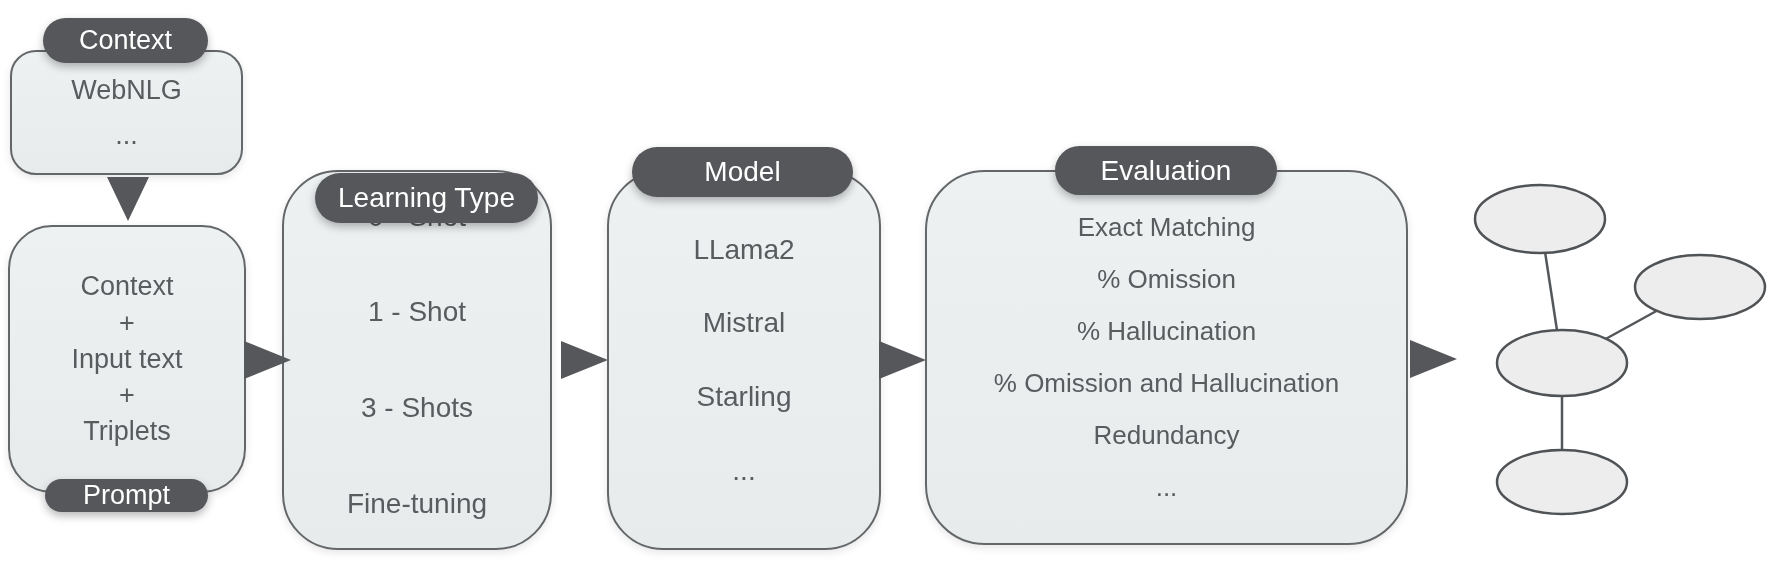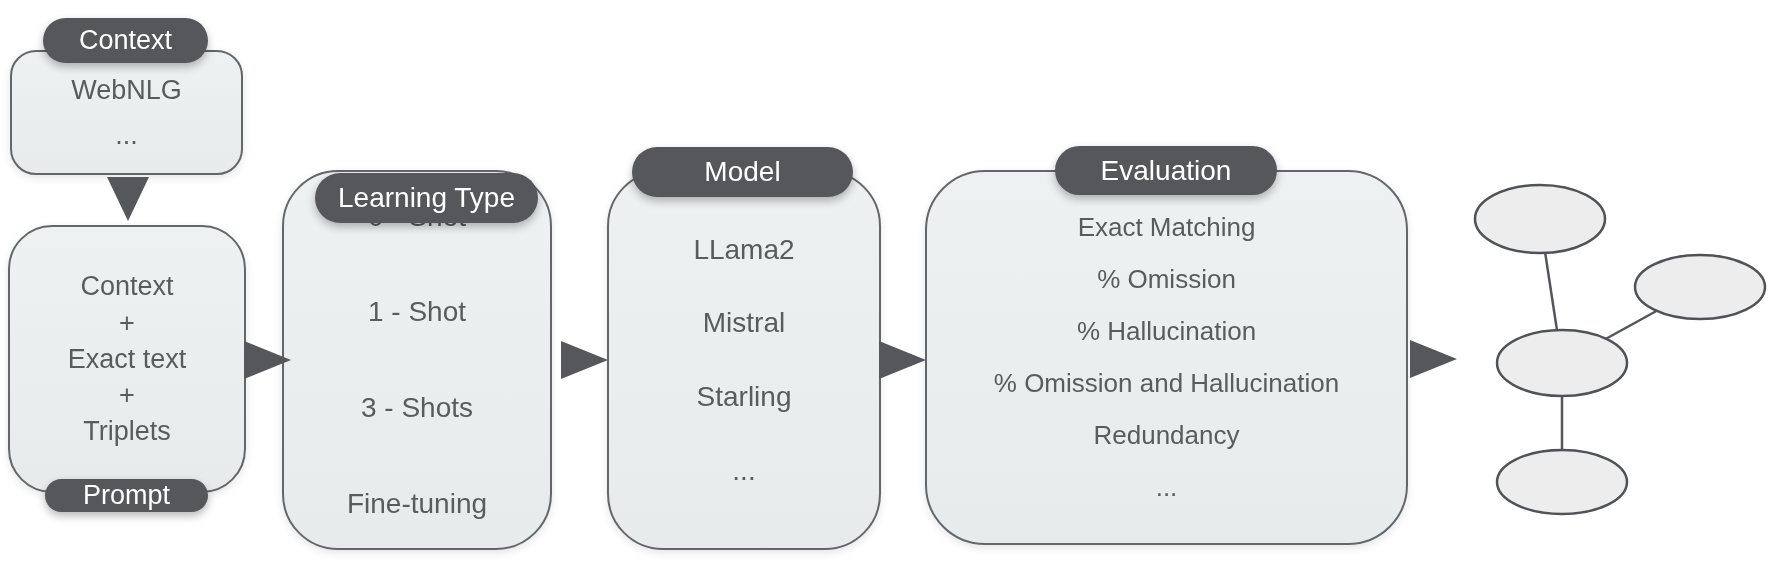--- a/index.html
+++ b/index.html
@@ -101,21 +101,21 @@
     <div class="item">WebNLG</div>
     <div class="item">...</div>
   </div>
   <div class="badge" id="badge-dataset">Context</div>
 
   <div class="arrow-down" id="arrow-dataset-prompt"></div>
 
   <div class="box" id="box-prompt">
     <div class="item">Context</div>
     <div class="item">+</div>
-    <div class="item">Exact text</div>
+    <div class="item">Input text</div>
     <div class="item">+</div>
     <div class="item">Triplets</div>
   </div>
   <div class="badge" id="badge-prompt">Prompt</div>
 
   <div class="arrow-right" id="arrow-prompt-lt"></div>
 
   <div class="box" id="box-lt">
     <div class="item">0 - Shot</div>
     <div class="item">1 - Shot</div>

